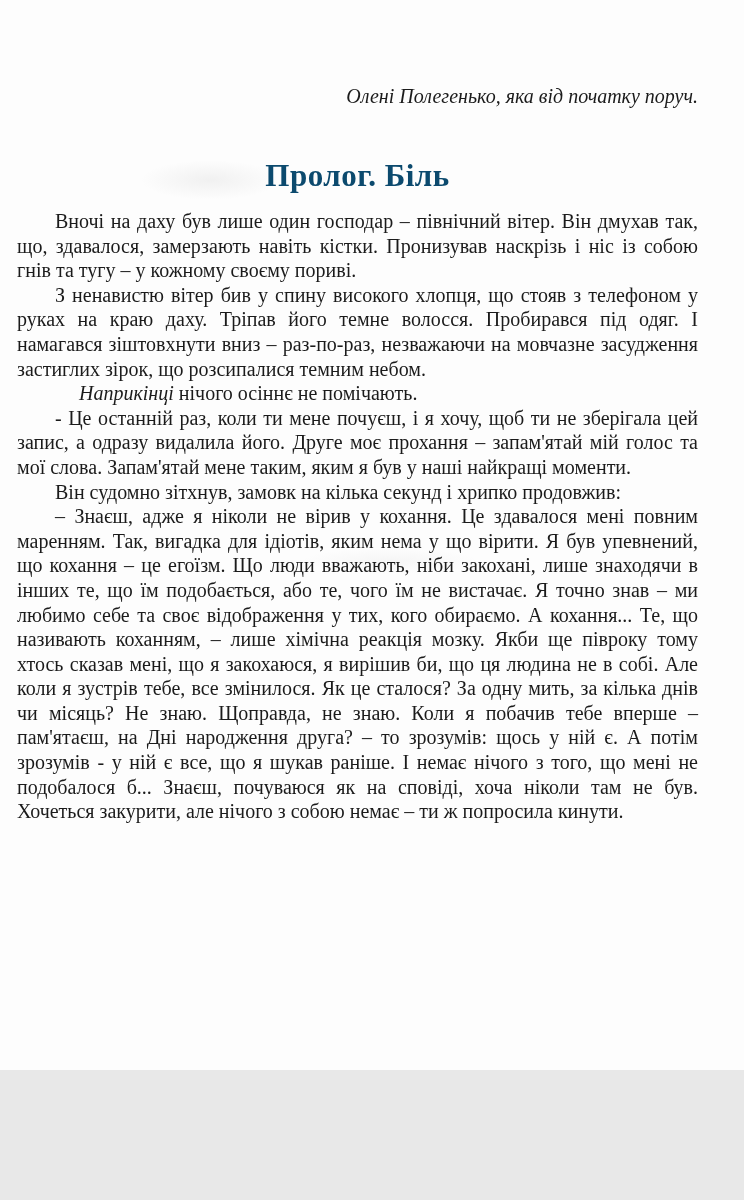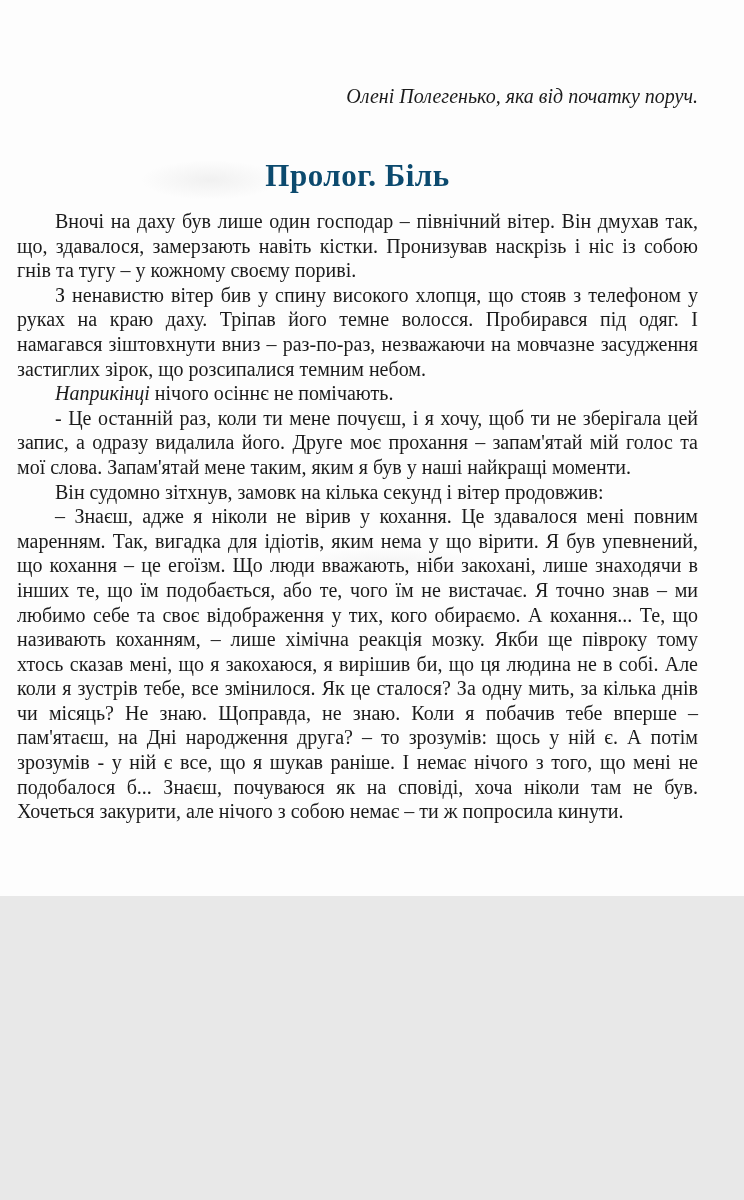--- a/index.html
+++ b/index.html
@@ -3,21 +3,21 @@
 <meta charset="utf-8">
 <style>
   html, body {
     margin: 0;
     padding: 0;
     background: #e8e8e8;
   }
   .page {
     position: relative;
     width: 744px;
-    height: 896px;
+    height: 1070px;
     margin: 0 auto;
     background: #fdfdfd;
     overflow: hidden;
     font-family: "Liberation Serif", "DejaVu Serif", serif;
     color: #1b1b1b;
   }
   .content {
     position: absolute;
     left: 17px;
     top: 0;
@@ -54,20 +54,21 @@
     font-size: 20px;
     line-height: 24.6px;
     text-align: justify;
   }
   .body-text p {
     margin: 0;
     text-indent: 38px;
   }
   .body-text em {
     font-style: italic;
+    margin-left: 24px;
   }
   .page-number {
     position: absolute;
     left: 17px;
     top: 1121px;
     width: 681px;
     text-align: center;
     font-size: 21px;
     line-height: 26px;
     color: #2a2a2a;
@@ -98,21 +99,21 @@
     <div class="epigraph">
     </div>
 
     <h1 class="chapter-title">Пролог. Біль</h1>
 
     <section class="body-text">
       <p>Вночі на даху був лише один господар – північний вітер. Він дмухав так, що, здавалося, замерзають навіть кістки. Пронизував наскрізь і ніс із собою гнів та тугу – у кожному своєму пориві.</p>
       <p>З ненавистю вітер бив у спину високого хлопця, що стояв з телефоном у руках на краю даху. Тріпав його темне волосся. Пробирався під одяг. І намагався зіштовхнути вниз – раз-по-раз, незважаючи на мовчазне засудження застиглих зірок, що розсипалися темним небом.</p>
       <p><em>Наприкінці</em><span> нічого осіннє не помічають.</span></p>
       <p>- Це останній раз, коли ти мене почуєш, і я хочу, щоб ти не зберігала цей запис, а одразу видалила його. Друге моє прохання – запам'ятай мій голос та мої слова. Запам'ятай мене таким, яким я був у наші найкращі моменти.</p>
-      <p>Він судомно зітхнув, замовк на кілька секунд і вітер продовжив:</p>
+      <p>Він судомно зітхнув, замовк на кілька секунд і хрипко продовжив:</p>
       <p>– Знаєш, адже я ніколи не вірив у кохання. Це здавалося мені повним маренням. Так, вигадка для ідіотів, яким нема у що вірити. Я був упевнений, що кохання – це егоїзм. Що люди вважають, ніби закохані, лише знаходячи в інших те, що їм подобається, або те, чого їм не вистачає. Я точно знав – ми любимо себе та своє відображення у тих, кого обираємо. А кохання... Те, що називають коханням, – лише хімічна реакція мозку. Якби ще півроку тому хтось сказав мені, що я закохаюся, я вирішив би, що ця людина не в собі. Але коли я зустрів тебе, все змінилося. Як це сталося? За одну мить, за кілька днів чи місяць? Не знаю. Щоправда, не знаю. Коли я побачив тебе вперше – пам'ятаєш, на Дні народження друга? – то зрозумів: щось у ній є. А потім зрозумів - у ній є все, що я шукав раніше. І немає нічого з того, що мені не подобалося б... Знаєш, почуваюся як на сповіді, хоча ніколи там не був. Хочеться закурити, але нічого з собою немає – ти ж попросила кинути.</p>
     </section>
 
   </main>
 
   <div class="page-number">7</div>
 
 </div>
 
 </body></html>

